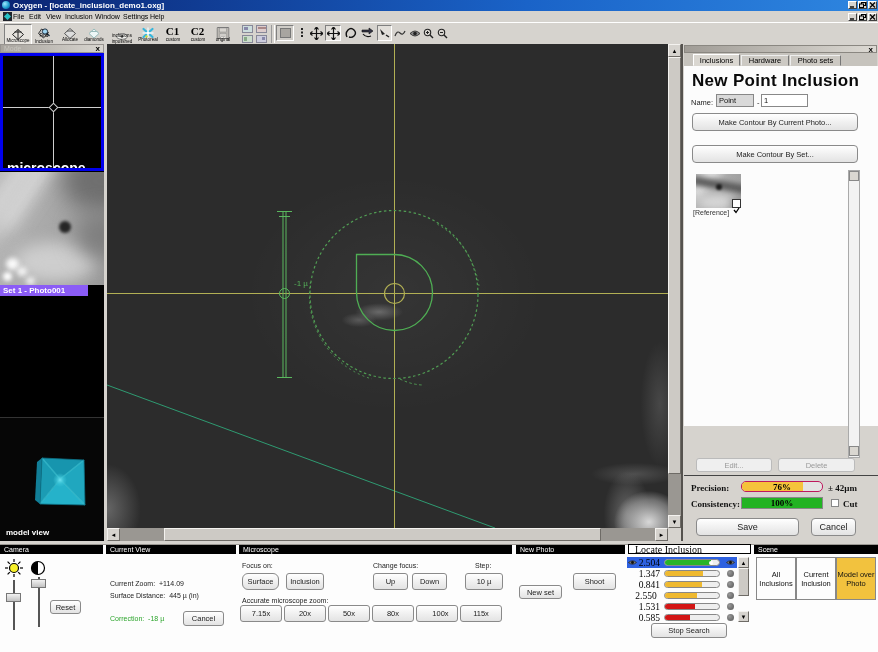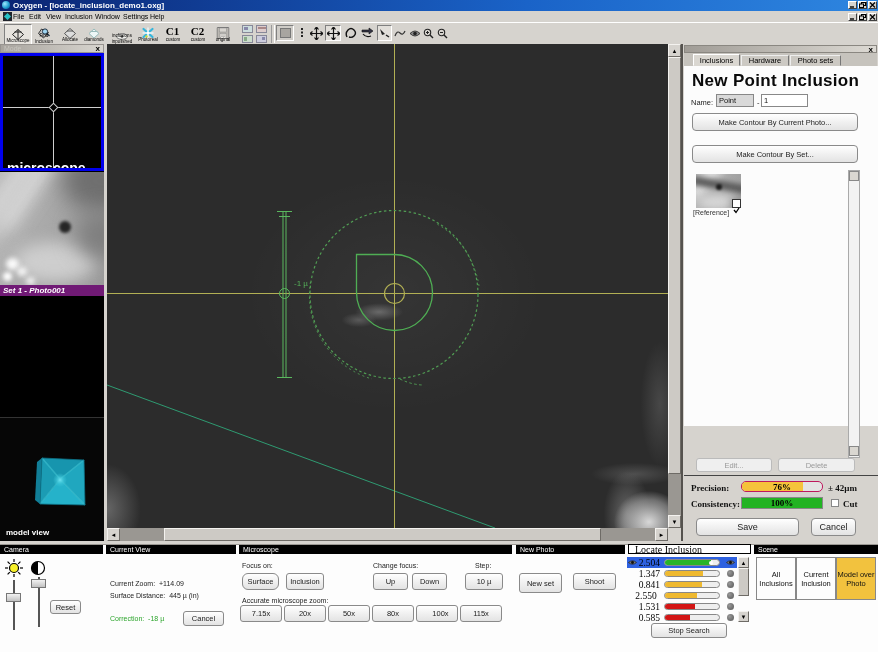--- a/index.html
+++ b/index.html
@@ -240,21 +240,21 @@
     <div class="abs" style="left:-46px;top:16px;width:120px;height:16px;background:#cacaca;transform:rotate(-56deg);transform-origin:60px 8px;filter:blur(8px);"></div>
     <div class="abs" style="left:14px;top:70px;width:82px;height:40px;border-radius:50%;background:#cecece;filter:blur(8px);"></div>
     <div class="abs" style="left:6px;top:86px;width:13px;height:12px;border-radius:50%;background:#fafafa;filter:blur(2.5px);"></div>
     <div class="abs" style="left:17px;top:95px;width:10px;height:9px;border-radius:50%;background:#f4f4f4;filter:blur(2.5px);"></div>
     <div class="abs" style="left:3px;top:100px;width:9px;height:9px;border-radius:50%;background:#ffffff;filter:blur(2px);"></div>
     <div class="abs" style="left:26px;top:105px;width:9px;height:8px;border-radius:50%;background:#f0f0f0;filter:blur(2.5px);"></div>
     <div class="abs" style="left:62px;top:-22px;width:85px;height:62px;border-radius:50%;background:#6f6f6f;filter:blur(11px);"></div>
     <div class="abs" style="left:76px;top:40px;width:55px;height:46px;border-radius:50%;background:#7e7e7e;filter:blur(11px);"></div>
     <div class="abs" style="left:59px;top:49px;width:12px;height:12px;border-radius:50%;background:#262626;filter:blur(1.5px);"></div>
   </div>
-  <div class="abs" style="left:0;top:241px;width:104px;height:11px;background:#701a75;font-style:italic;">
+  <div class="abs" style="left:0;top:241px;width:88px;height:11px;background:#8b5cf6;">
     <div class="abs" style="left:3px;top:1px;color:#fff;font-weight:bold;font-size:8px;">Set 1 - Photo001</div>
   </div>
 
 
   <div class="abs" style="left:0;top:373px;width:104px;height:124px;background:#060606;border-top:1px solid #333;">
     <svg width="104" height="124" style="position:absolute;left:0;top:0;">
       <defs>
           <radialGradient id="apx" cx="50%" cy="50%" r="50%">
         <stop offset="0%" stop-color="#6fe4f2" stop-opacity="0.95"></stop>
         <stop offset="60%" stop-color="#3fc8da" stop-opacity="0.5"></stop>
@@ -440,21 +440,21 @@
   <div class="abs" style="left:475px;top:21px;font-size:7px;color:#222;">Step:</div>
   <div class="btn" style="left:465px;top:32px;width:38px;height:17px;">10 µ</div>
   <div class="abs" style="left:242px;top:56px;font-size:7px;color:#222;">Accurate microscope zoom:</div>
   <div class="btn" style="left:240px;top:64px;width:42px;height:17px;">7.15x</div>
   <div class="btn" style="left:284px;top:64px;width:42px;height:17px;">20x</div>
   <div class="btn" style="left:328px;top:64px;width:42px;height:17px;">50x</div>
   <div class="btn" style="left:372px;top:64px;width:42px;height:17px;">80x</div>
   <div class="btn" style="left:416px;top:64px;width:42px;height:17px;padding-left:7px;">100x</div>
   <div class="btn" style="left:460px;top:64px;width:42px;height:17px;">115x</div>
 
-  <div class="btn" style="left:519px;top:32px;width:43px;height:20px;">New set</div>
+  <div class="btn" style="left:519px;top:44px;width:43px;height:14px;">New set</div>
   <div class="btn" style="left:573px;top:32px;width:43px;height:17px;">Shoot</div>
 
   <style>
     .lrow{position:absolute;font-family:'Liberation Serif',serif;font-size:9.5px;color:#000;}
     .lbar{position:absolute;width:56px;height:7px;border:1px solid #888;border-radius:3.5px;background:#eee;box-sizing:border-box;overflow:hidden;}
     .lfill{height:100%;}
     .lknob{position:absolute;width:7px;height:7px;border-radius:50%;background:radial-gradient(circle at 35% 35%,#999,#555);}
     .leye{position:absolute;width:9px;height:7px;}
   </style>
   <div class="abs" style="left:627px;top:16px;width:110px;height:11px;background:#2e61e0;"></div>

